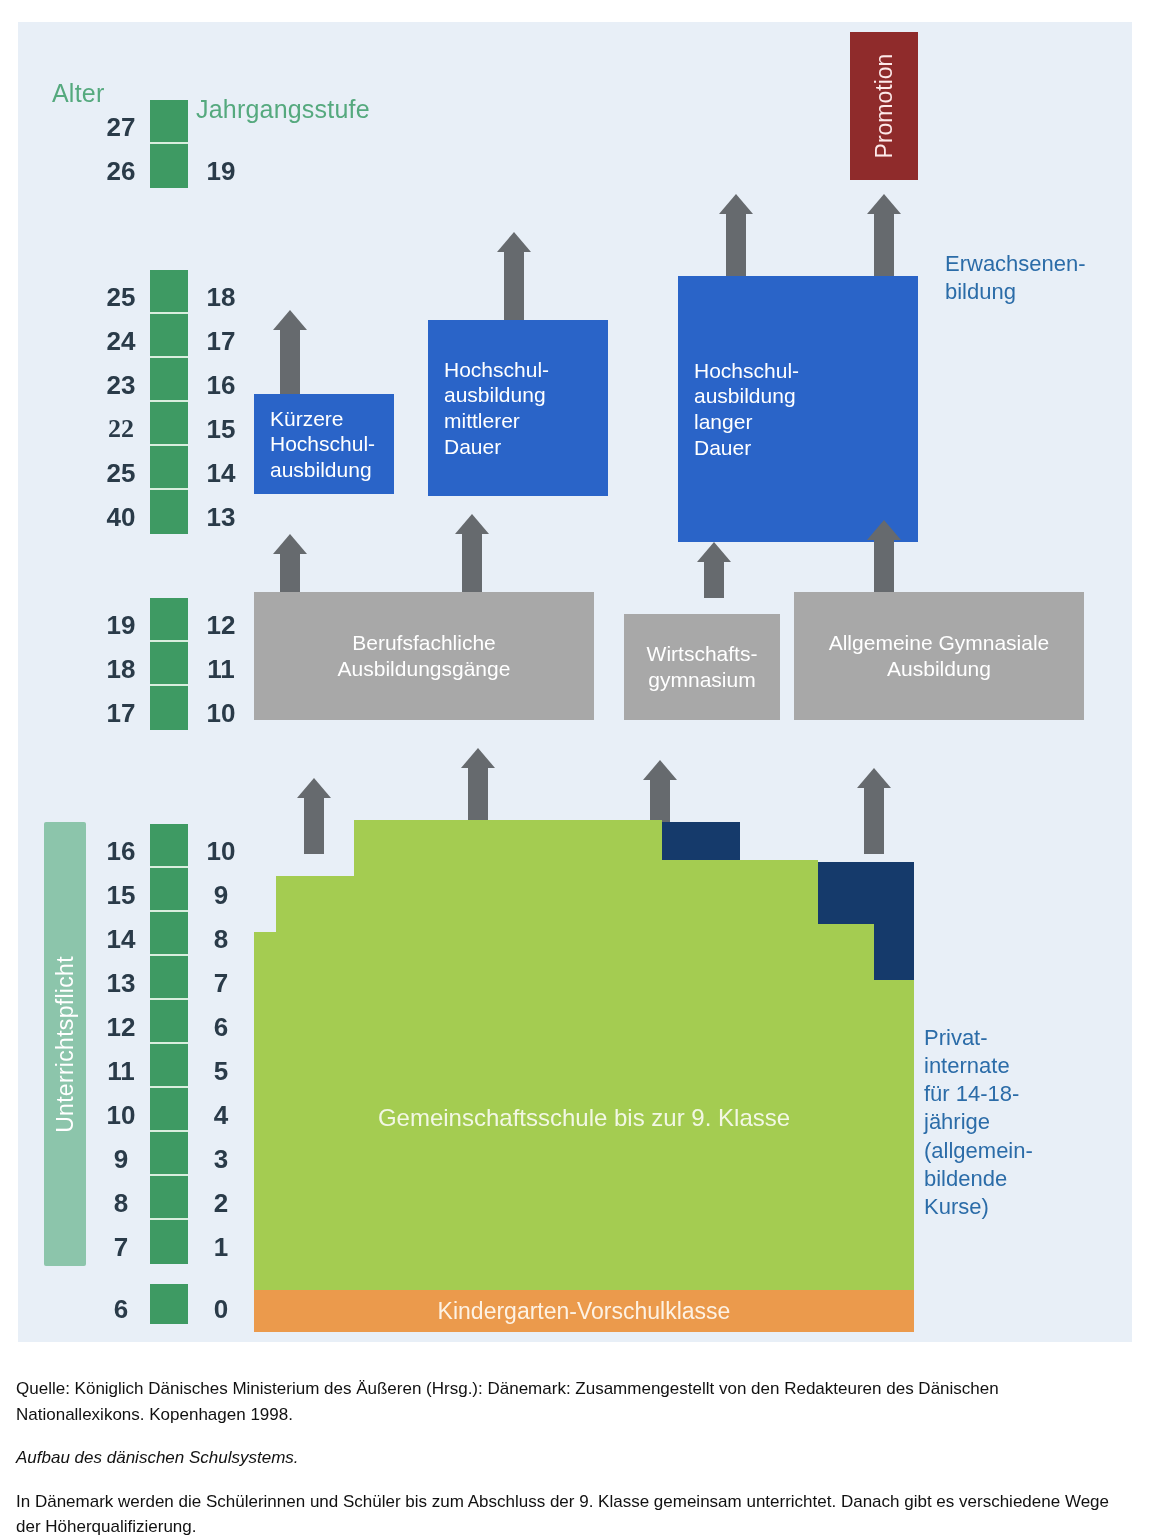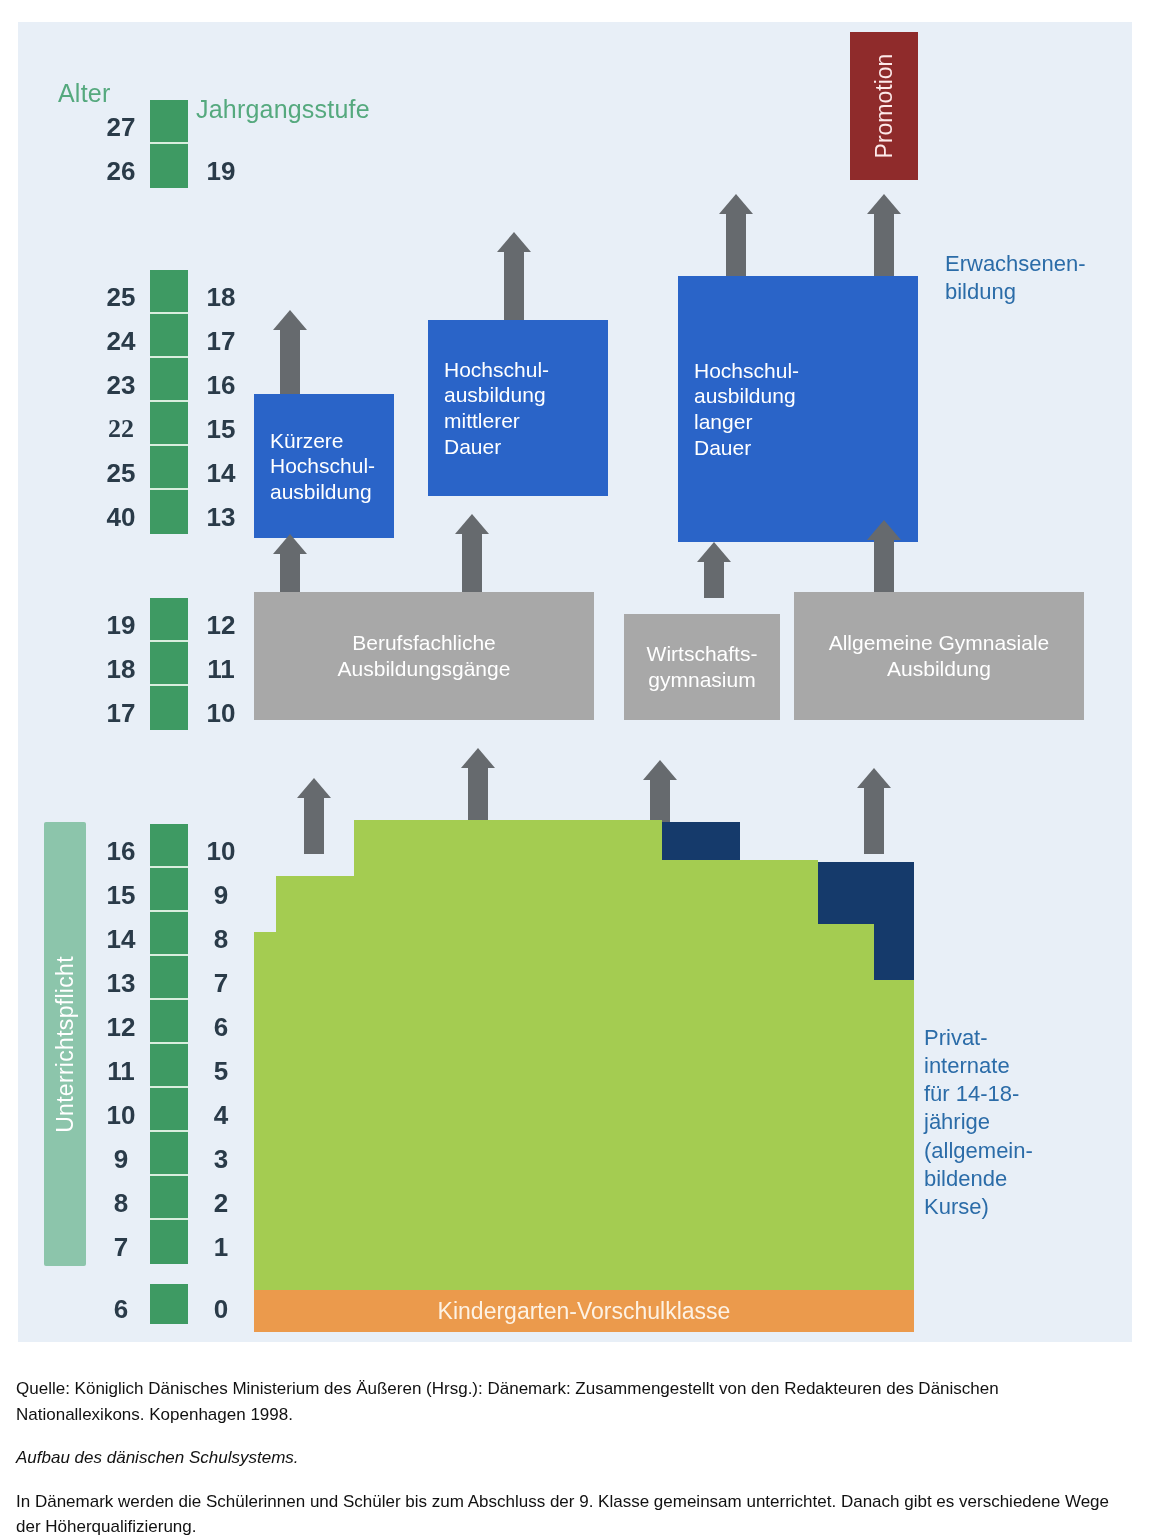--- a/index.html
+++ b/index.html
@@ -99,21 +99,21 @@
   .footer p{margin:0 0 18px 0;}
   .footer p.ital{font-style:italic;}
 </style>
 </head>
 <body>
 
 <div id="root">
 
   <div class="panel">
 
-    <div class="abs hdr" style="left:40px;top:57px;">Alter</div>
+    <div class="abs hdr" style="left:34px;top:57px;">Alter</div>
     <div class="abs hdr" style="left:178px;top:57px;margin-top:16px;">Jahrgangsstufe</div>
 
     <div class="abs" style="left:132px;top:78px;width:38px;height:88px;">
       <div class="tick" style="top:0px;height:44px;"></div>
       <div class="tick last" style="top:44px;height:44px;"></div>
     </div>
 
     <div class="abs" style="left:132px;top:248px;width:38px;height:264px;">
       <div class="tick" style="top:0px;height:44px;"></div>
       <div class="tick" style="top:44px;height:44px;"></div>
@@ -219,21 +219,21 @@
     </div>
 
     <div class="arrow" style="left:254px;top:288px;width:36px;height:96px;">
       <div class="head"></div>
         <div class="shaft" style="width:20px;height:76px;"></div>
     </div>
 
     <div class="sidelabel" style="left:927px;top:228px;width:180px;">Erwachsenen-
 bildung</div>
 
-    <div class="box box-blue b-pad-l" style="left:236px;top:372px;width:140px;height:144px;white-space:pre-line;">
+    <div class="box box-blue b-pad-l" style="left:236px;top:372px;width:140px;height:100px;white-space:pre-line;">
       <span>Kürzere
 Hochschul-
 ausbildung</span>
     </div>
 
     <div class="box box-blue b-pad-l" style="left:410px;top:298px;width:180px;height:176px;white-space:pre-line;">
       <span>Hochschul-
 ausbildung
 mittlerer
 Dauer</span>
@@ -299,20 +299,22 @@
 
     <div class="box box-navy" style="left:800px;top:840px;width:96px;height:66px;"></div>
     <div class="box box-navy" style="left:856px;top:840px;width:40px;height:118px;"></div>
 
     <div class="greenpoly" style="left:236px;top:798px;width:660px;height:470px;">
       <svg width="660" height="470" viewBox="0 0 660 470" xmlns="http://www.w3.org/2000/svg">
         <path d="M 100 0 L 408 0 L 408 40 L 564 40 L 564 104 L 620 104 L 620 160 L 676 160 L 676 470 L 0 470 L 0 112 L 22 112 L 22 56 L 100 56 Z" fill="#a4cc51"></path>
       </svg>
     </div>
 
+    <div class="abs" style="left:236px;top:1082px;width:660px;text-align:center;
+                color:#f2f7e4;font-size:24px;">Gemeinschaftsschule bis zur 9. Klasse</div>
 
     <div class="sidelabel" style="left:906px;top:1002px;width:190px;">Privat-
 internate
 für 14-18-
 jährige
 (allgemein-
 bildende
 Kurse)</div>
 
     <div class="box box-orange b-center" style="left:236px;top:1268px;width:660px;height:42px;color:#fdf2e4;font-size:23px;">

